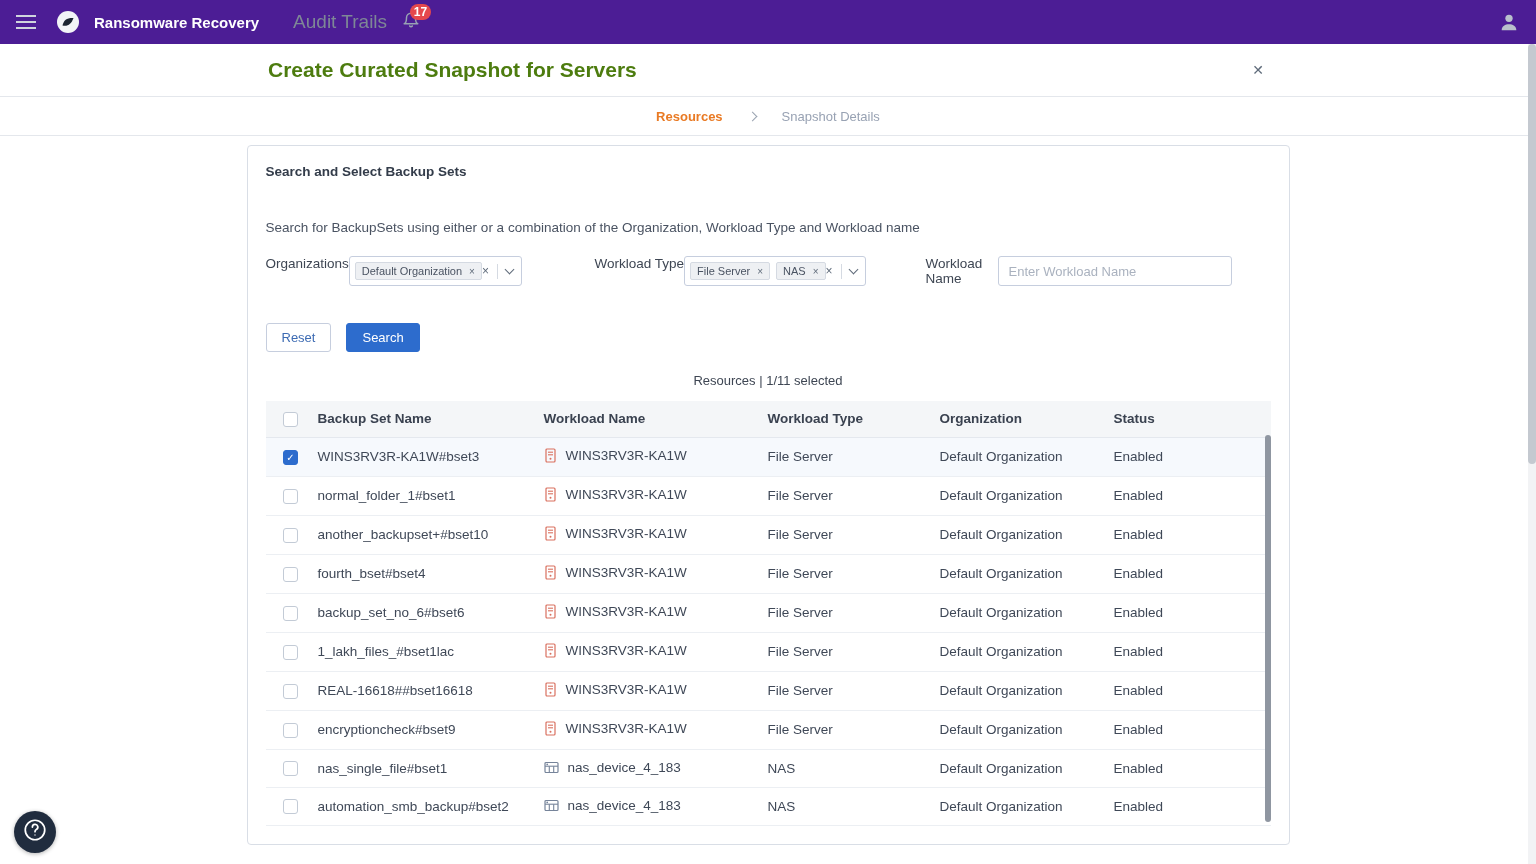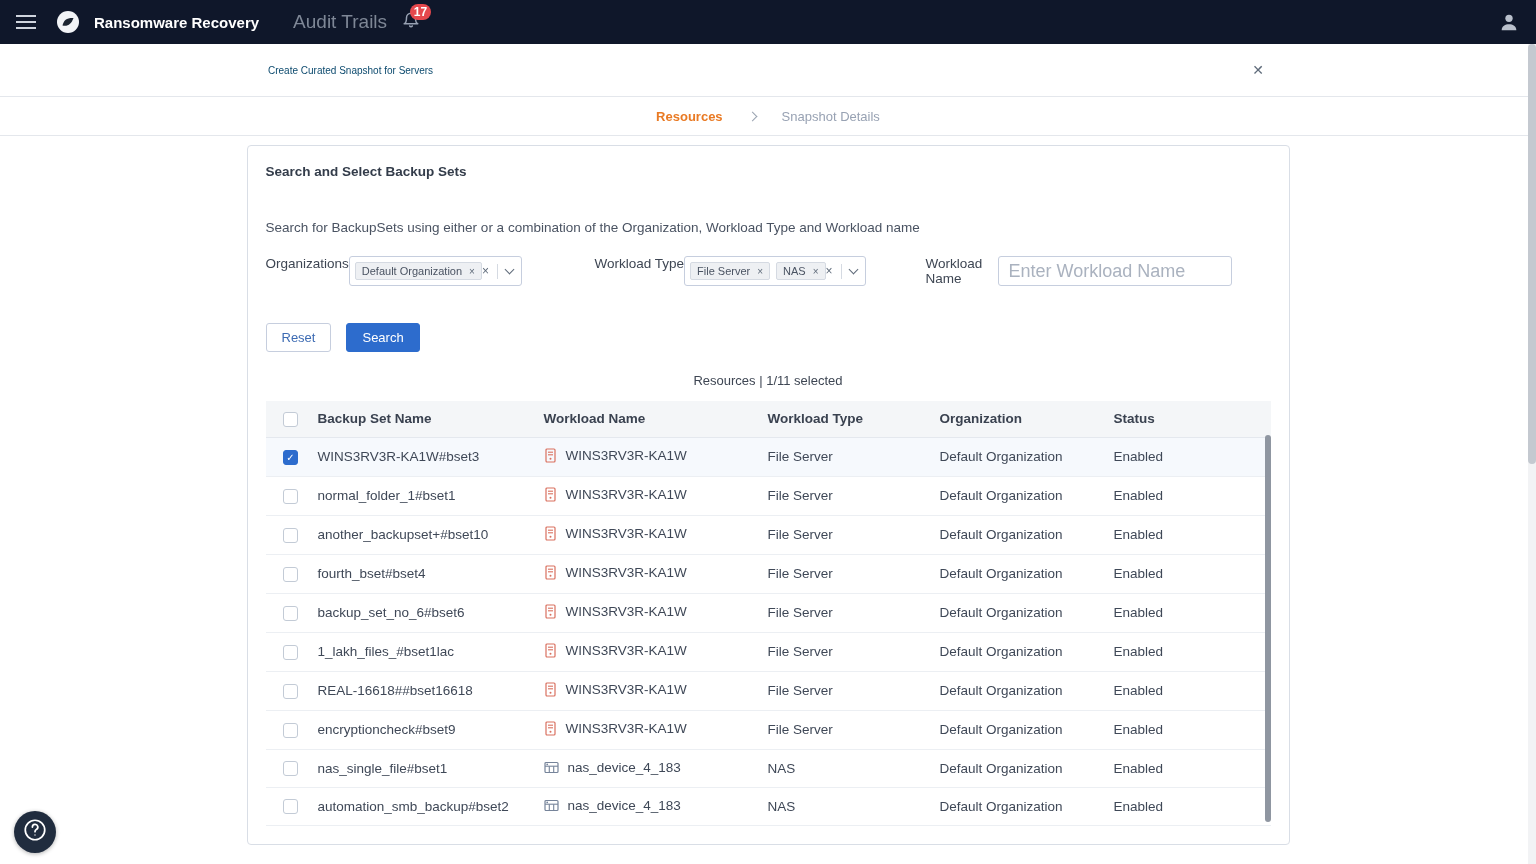--- a/index.html
+++ b/index.html
@@ -7,41 +7,41 @@
   body {
     font-family: "Liberation Sans", sans-serif;
     background: #ffffff;
     color: #3f4857;
     position: relative;
     overflow: hidden;
   }
 
   
   .topbar {
-    height: 44px; background: #0f172a;
+    height: 44px; background: #4c1d95;
     display: flex; align-items: center; justify-content: space-between;
     padding: 0 16px;
   }
   .topbar-left { display: flex; align-items: center; }
   .hamburger { margin-right: 20px; display: flex; cursor: pointer; }
   .logo { width: 24px; height: 24px; margin-right: 14px; display: flex; }
   .app-title { color: #ffffff; font-size: 15px; font-weight: 600; margin-right: 34px; }
   .nav-item { color: #7e8796; font-size: 19px; margin-right: 15px; cursor: pointer; }
   .bell-wrap { position: relative; display: flex; cursor: pointer; }
   .badge {
     position: absolute; top: -7px; right: -11px;
     background: #e5484d; color: #fff; font-size: 12px; font-weight: 700;
     border-radius: 9px; padding: 1px 4px; min-width: 16px; text-align: center;
   }
   .avatar { display: flex; cursor: pointer; }
 
   
   .modal-header { height: 53px; border-bottom: 1px solid #e4e7ec; display: flex; align-items: center; }
   .modal-header-inner { width: 1000px; margin: 0 auto; display: flex; align-items: center; justify-content: space-between; }
-  .modal-title { font-size: 10px; font-weight: 400; color: #0c4a6e; }
+  .modal-title { font-size: 21px; font-weight: 700; color: #4d7c0f; }
   .close-x { color: #5f6b7a; font-size: 14px; cursor: pointer; padding: 4px; }
 
   .stepper { height: 39px; border-bottom: 1px solid #e4e7ec; display: flex; align-items: center; justify-content: center; gap: 26px; }
   .step { font-size: 13px; }
   .step.active { color: #e97a24; font-weight: 600; }
   .step.inactive { color: #98a2b3; }
   .step-chev { width: 7px; height: 7px; border-right: 1.5px solid #9aa3b1; border-bottom: 1.5px solid #9aa3b1; transform: rotate(-45deg); }
 
   
   .card {
@@ -70,21 +70,21 @@
     display: inline-flex; align-items: center; gap: 7px; white-space: nowrap;
   }
   .chip .chip-x { color: #5f6b7a; font-size: 10px; cursor: pointer; }
   .sb-controls { display: flex; align-items: center; gap: 8px; }
   .sb-clear { color: #5f6b7a; font-size: 12px; cursor: pointer; line-height: 1; }
   .sb-div { width: 1px; height: 15px; background: #d5dae2; }
   .sb-chev { width: 7px; height: 7px; border-right: 1.5px solid #5f6b7a; border-bottom: 1.5px solid #5f6b7a; transform: rotate(45deg); margin-top: -3px; cursor: pointer; }
 
   .text-input {
     height: 30px; border: 1px solid #c6cede; border-radius: 3px;
-    padding: 0 10px; font-size: 18px; color: #333c4a; width: 100%;
+    padding: 0 10px; font-size: 13px; color: #333c4a; width: 100%;
     font-family: "Liberation Sans", sans-serif; outline: none;
   }
   .text-input::placeholder { color: #aab2bf; }
 
   .actions { display: flex; justify-content: flex-start; gap: 15px; margin-top: 29px; }
   .btn { font-size: 13px; border-radius: 3px; padding: 6px 15px; cursor: pointer; font-family: "Liberation Sans", sans-serif; }
   .btn-outline { background: #fff; border: 1px solid #c6cede; color: #3d6bb3; }
   .btn-primary { background: #2d6ccd; border: 1px solid #2d6ccd; color: #fff; }
 
   .summary { text-align: center; font-size: 13px; color: #3e4653; margin: 21px 0 13px; }

